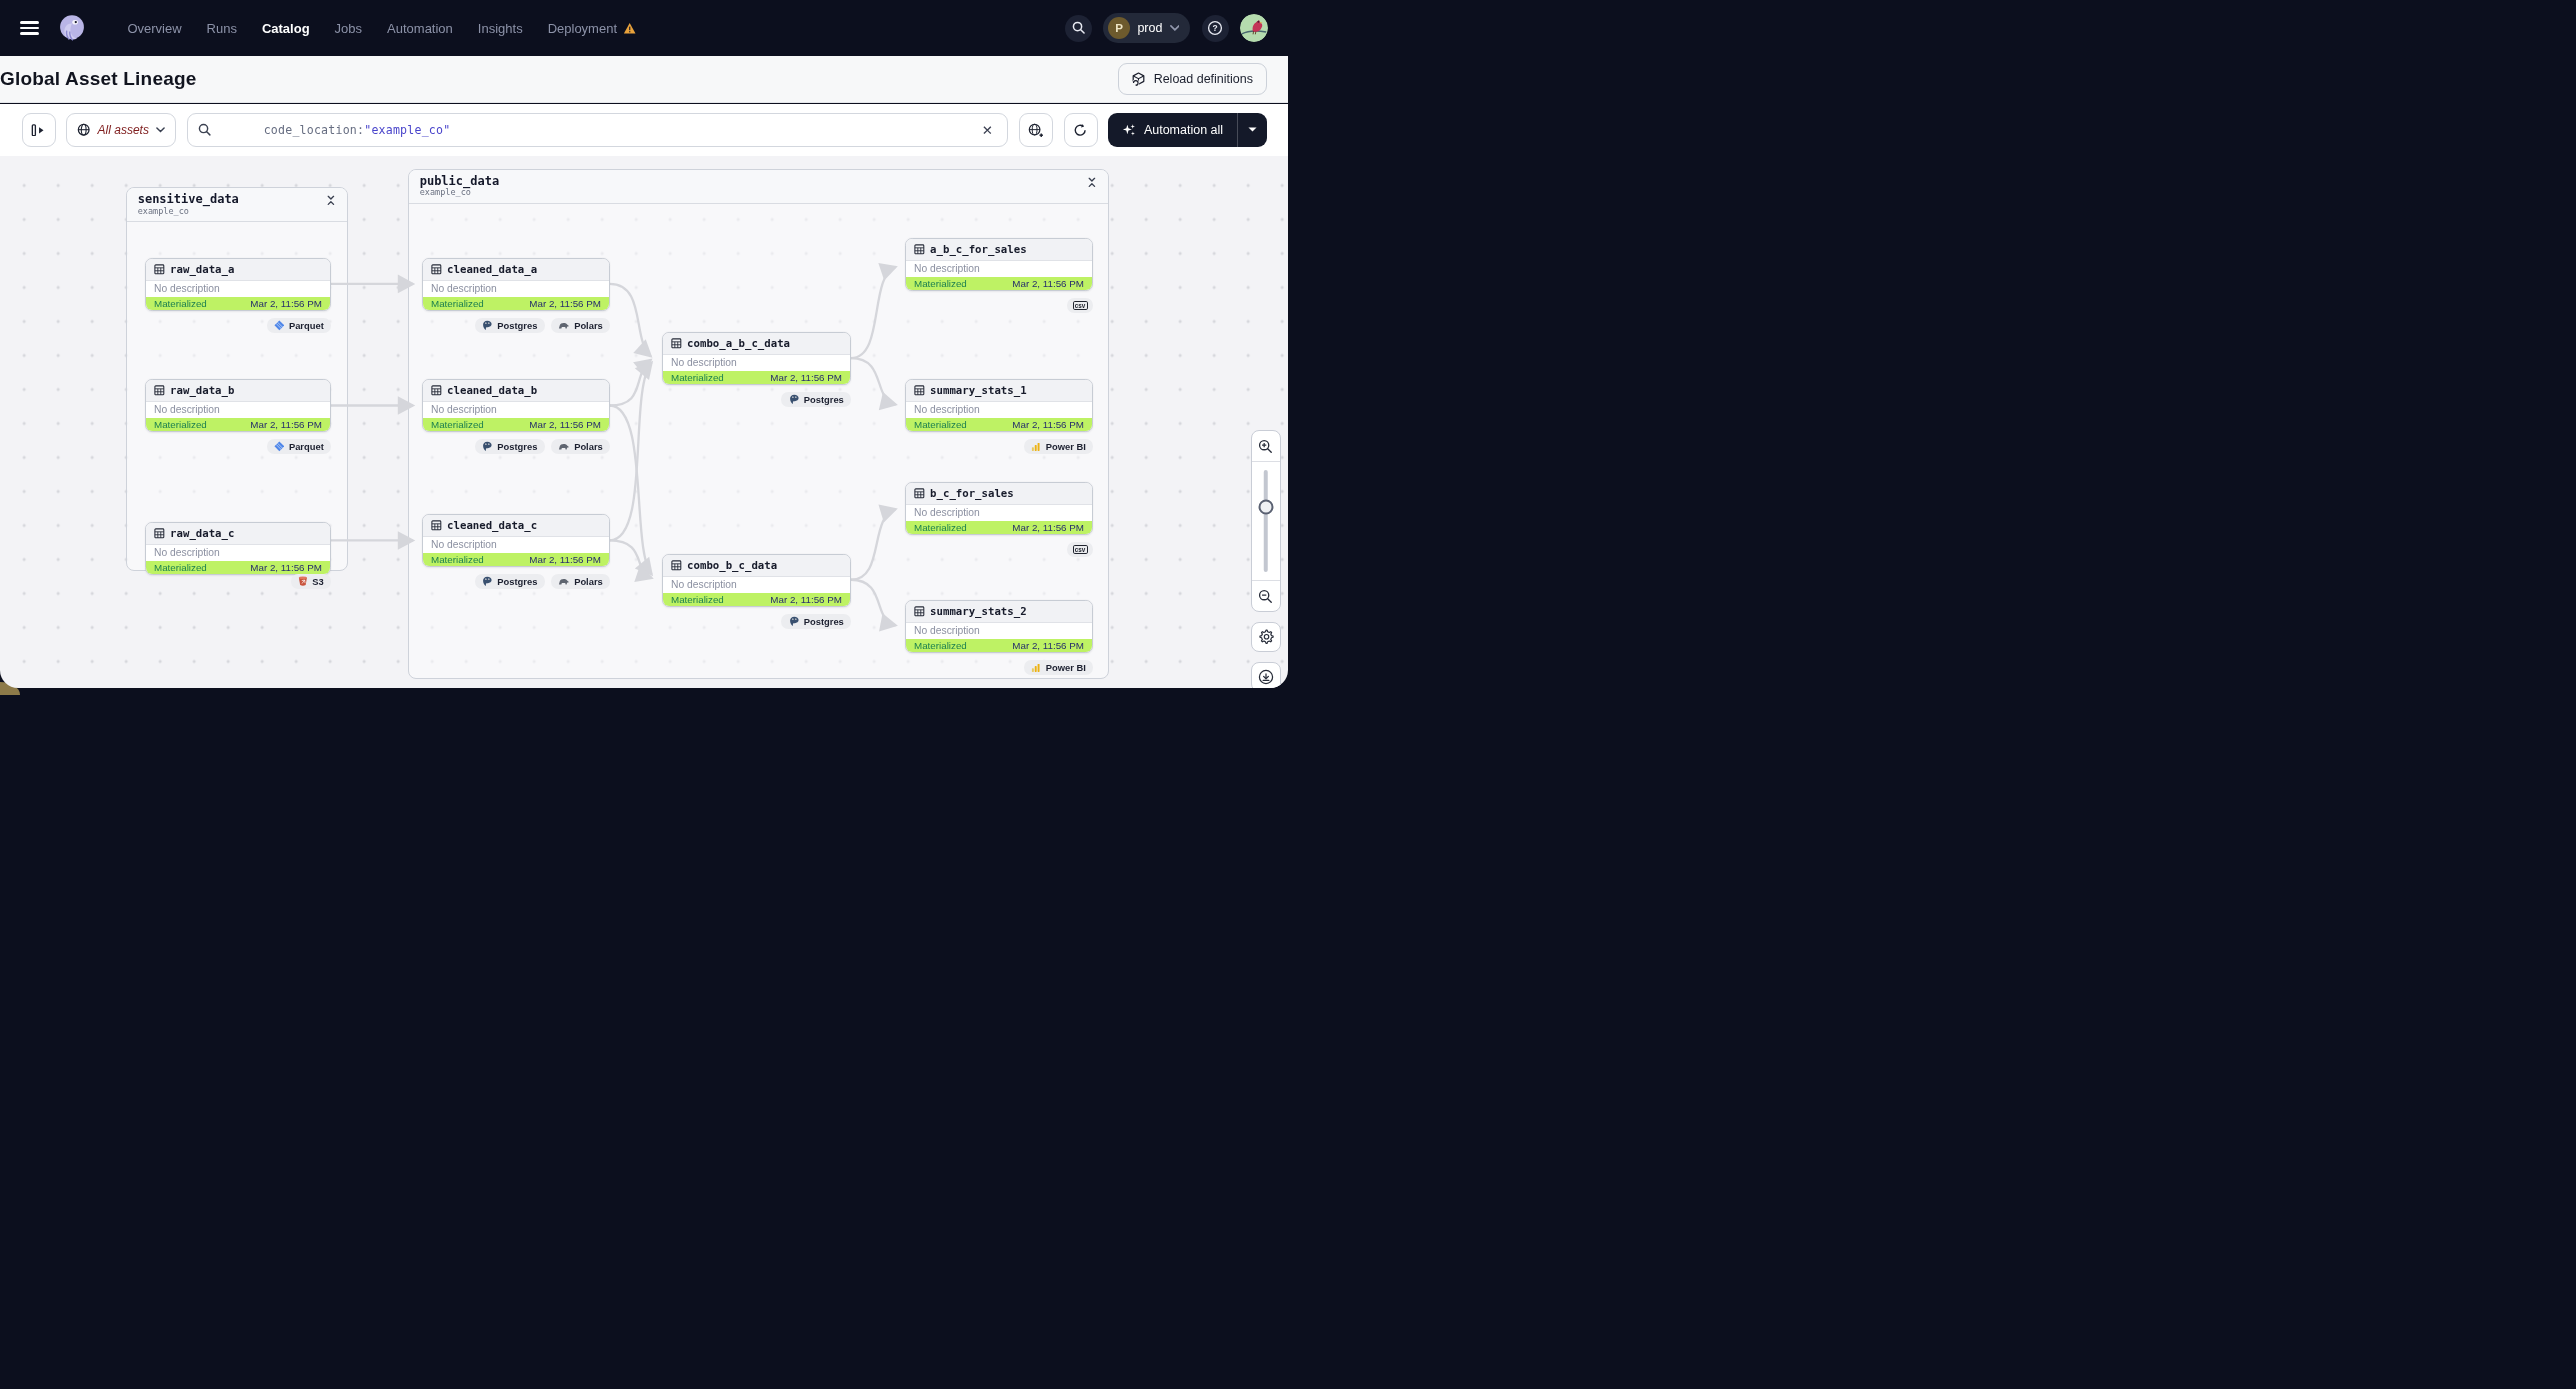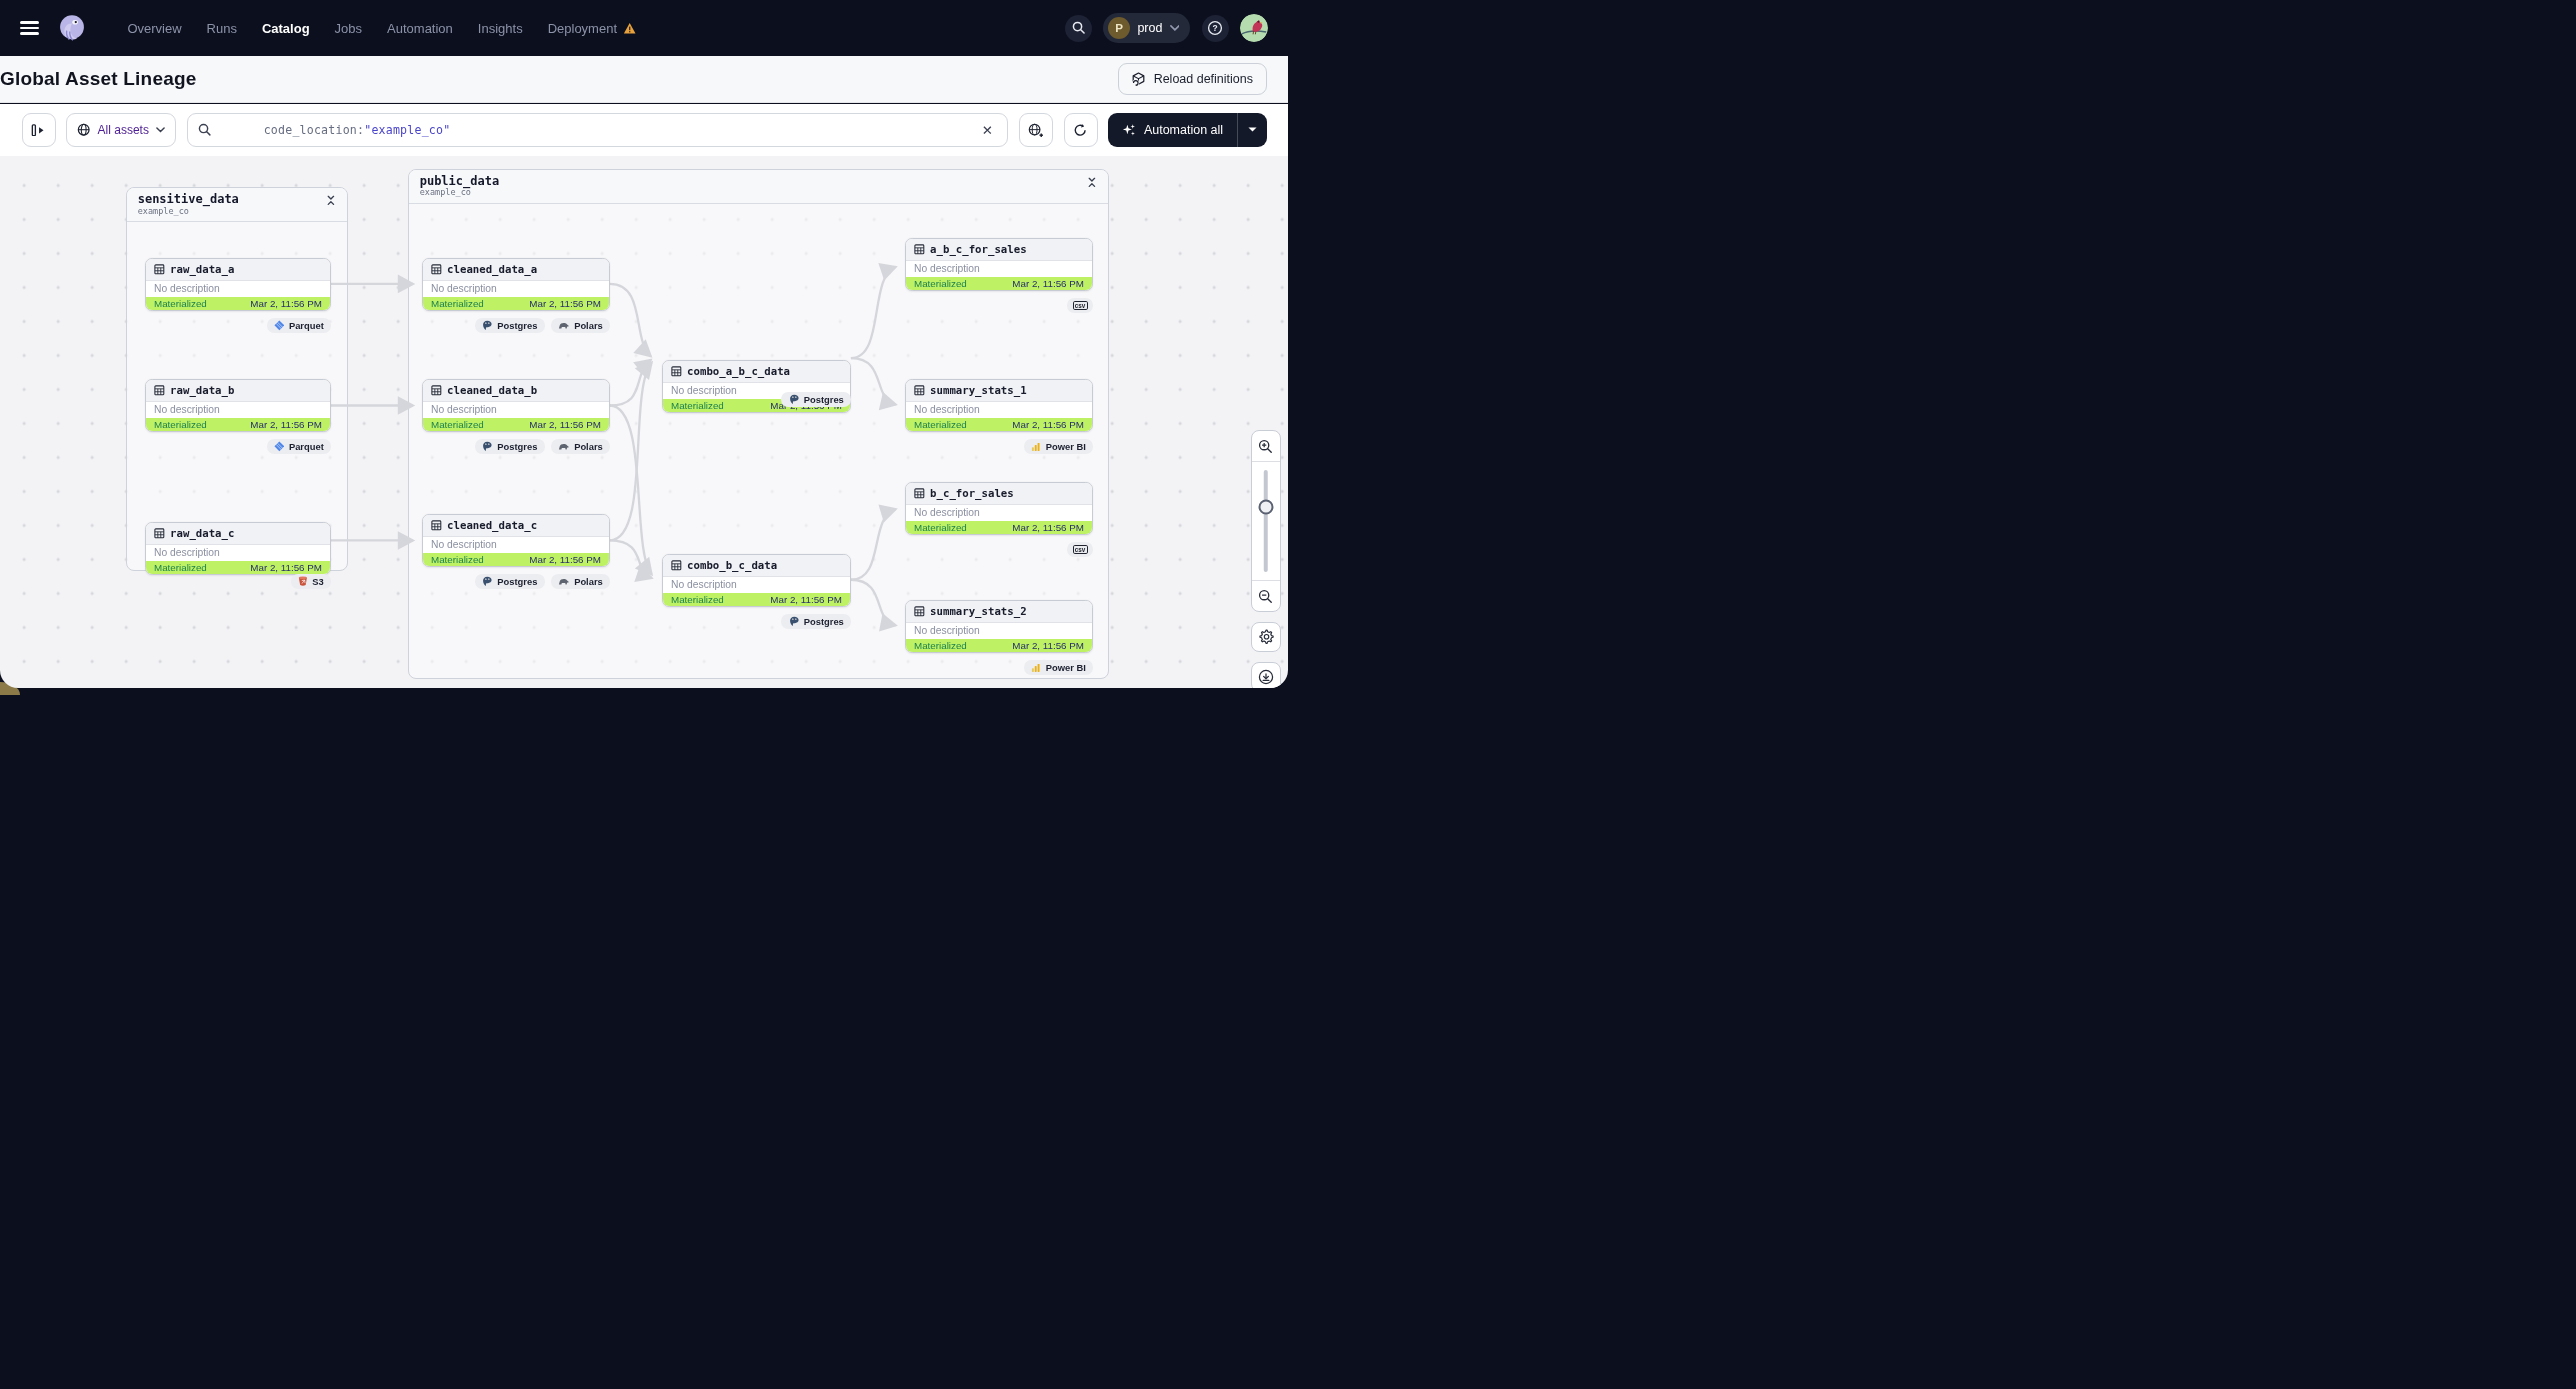--- a/index.html
+++ b/index.html
@@ -22,21 +22,21 @@
   .env-name{color:#fff;font-size:12.5px;}
   .avatar{width:28px;height:28px;border-radius:50%;overflow:hidden;cursor:pointer;}
 
   
   .page-head{position:absolute;left:0;top:56px;width:1288px;height:47px;background:#f7f8f9;border-bottom:0.9px solid #e4e6ea;display:flex;align-items:center;}
   .page-title{font-size:19px;font-weight:bold;color:#11141f;letter-spacing:0.2px;}
   .reload-btn{margin-left:auto;margin-right:21.5px;height:32px;border:0.9px solid #ccd1d9;border-radius:9px;background:#f7f8f9;display:flex;align-items:center;gap:7.2px;padding:0 12.5px;font-size:12.5px;color:#1a1e2c;cursor:pointer;}
 
   
   .toolbar{position:absolute;left:0;top:104px;width:1288px;height:53px;background:#ffffff;border-bottom:0.9px solid #e2e4e8;display:flex;align-items:center;gap:10.7px;padding:0 21.5px;}
-  .tb-btn{height:34px;border:0.9px solid #d3d7de;border-radius:9px;background:#fff;display:flex;align-items:center;gap:7.2px;padding:0 9.8px;font-size:12px;color:#4c1d95;cursor:pointer;}
+  .tb-btn{height:34px;border:0.9px solid #d3d7de;border-radius:9px;background:#fff;display:flex;align-items:center;gap:7.2px;padding:0 9.8px;font-size:12px;color:#7f1d1d;cursor:pointer;font-style:italic;}
   .tb-square{width:34px;justify-content:center;padding:0;}
   .search-box{flex:1;height:34px;border:0.9px solid #d3d7de;border-radius:9px;display:flex;align-items:center;padding:0 10.7px;gap:8px;cursor:text;}
   .search-text{font-size:11.6px;letter-spacing:0.2px;}
   .search-text .pfx{color:#676e82;margin-left:44px;}
   .search-text .val{color:#4a45cb;}
   .clear-x{margin-left:auto;color:#3c4152;font-size:13.4px;cursor:pointer;padding:3.6px;}
   .mat-btn{height:34px;background:#141929;border-radius:9px;display:flex;align-items:center;color:#fff;font-size:12.5px;cursor:pointer;overflow:hidden;}
   .mat-main{display:flex;align-items:center;gap:8px;padding:0 13.4px;height:100%;}
   .mat-caret{width:30px;height:100%;display:flex;align-items:center;justify-content:center;border-left:0.9px solid rgba(255,255,255,.22);}
 
@@ -432,21 +432,21 @@
         <span>Postgres</span>
       </span>
     <span class="pill">
         <svg class="icon" width="11.6" height="9" viewBox="0 0 13 10">
           <path d="M1 8.5 L2 4.8 C2.5 3 4.2 2.2 6.3 2.2 C8.4 2.2 9.9 2.8 10.5 4.2 L12 5.3 L11.4 6.4 L10.2 6 L9.7 8.5 L8.5 8.5 L8.1 6.8 L4.3 6.8 L3.8 8.5 Z" fill="#5f6570"></path>
         </svg>
         <span>Polars</span>
       </span>
   </div>
 
-  <div class="node" style="left:662px;top:176px;width:189px;margin-top:28px;">
+  <div class="node" style="left:662px;top:176px;width:189px;">
     <div class="node-h">
         <svg class="icon" width="10.7" height="10.7" viewBox="0 0 12 12">
           <rect x="1" y="1" width="10" height="10" rx="1" fill="none" stroke="#262b38" stroke-width="1.2"></rect>
           <path d="M1 4.3 H11 M1 7.6 H11 M4.3 4.3 V11 M7.6 4.3 V11" stroke="#262b38" stroke-width="1"></path>
         </svg>
       <span class="node-name mono">combo_a_b_c_data</span>
       </div>
     <div class="node-d">No description</div>
     <div class="node-s">
         <span class="st">Materialized</span>

